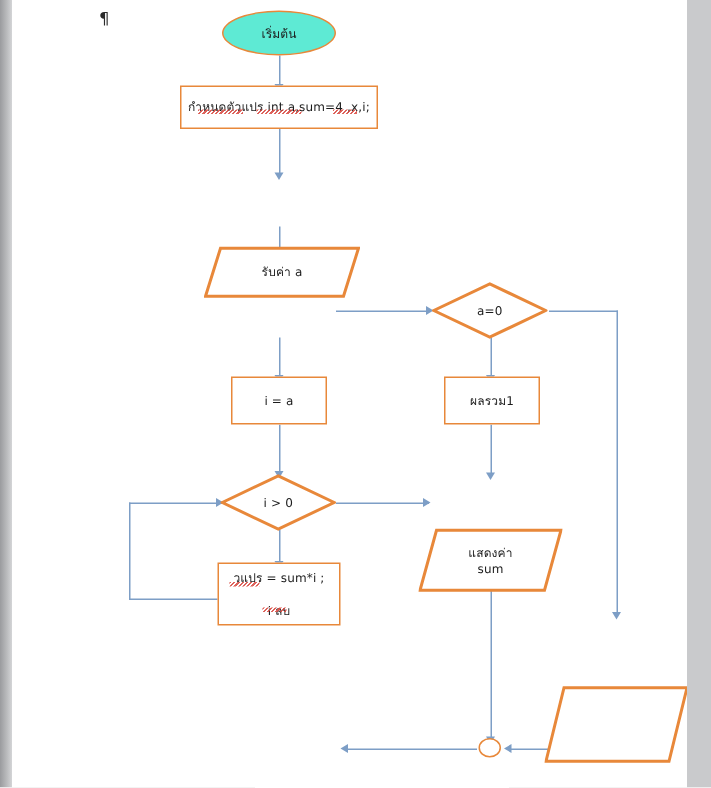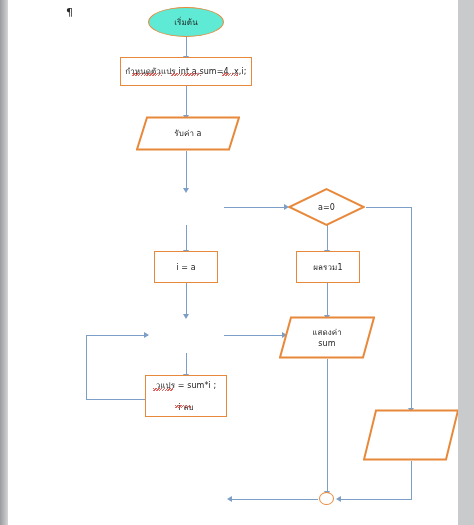--- a/index.html
+++ b/index.html
@@ -81,20 +81,21 @@
     background: #5eead4;
   }
   
   .process {
     border: 1.8px solid #E8883A;
     background: #ffffff;
   }
   
   .io {
     background: transparent;
+    margin-top: 48px;
   }
   .io .para-shape {
     position: absolute;
     inset: 0;
     border: 0;
   }
   .io .label {
     position: relative;
     z-index: 2;
   }
@@ -247,22 +248,28 @@
     </div>
 
     <div class="node process" style="left:146px; top:251px; width:64px; height:32px;">
       <span class="label">i = a</span>
     </div>
 
     <div class="node process" style="left:288px; top:251px; width:64px; height:32px;">
       <span class="label">ผลรวม1</span>
     </div>
 
-
-    <div class="node io" style="left:271px; top:316px; width:96px; height:43px;">
+    <div class="node decision" style="left:139px; top:316px; width:77px; height:38px;">
+      <svg class="diamond-shape" viewBox="0 0 77 38" preserveAspectRatio="none">
+        <polygon points="38.5,1.2 75.8,19 38.5,36.8 1.2,19" fill="#ffffff" stroke="#E8883A" stroke-width="2"></polygon>
+      </svg>
+      <span class="label">i &gt; 0</span>
+    </div>
+
+    <div class="node io" style="left:271px; top:304px; width:96px; height:43px;">
       <svg class="para-shape" viewBox="0 0 96 43" preserveAspectRatio="none">
         <polygon points="12,1.5 95,1.5 84,41.5 1,41.5" fill="#ffffff" stroke="#E8883A" stroke-width="2"></polygon>
       </svg>
       <span class="label">แสดงค่า
 sum</span>
     </div>
 
     <div class="node process" style="left:137px; top:375px; width:82px; height:42px;">
       <span class="label">วแปร = sum*i ;
 

